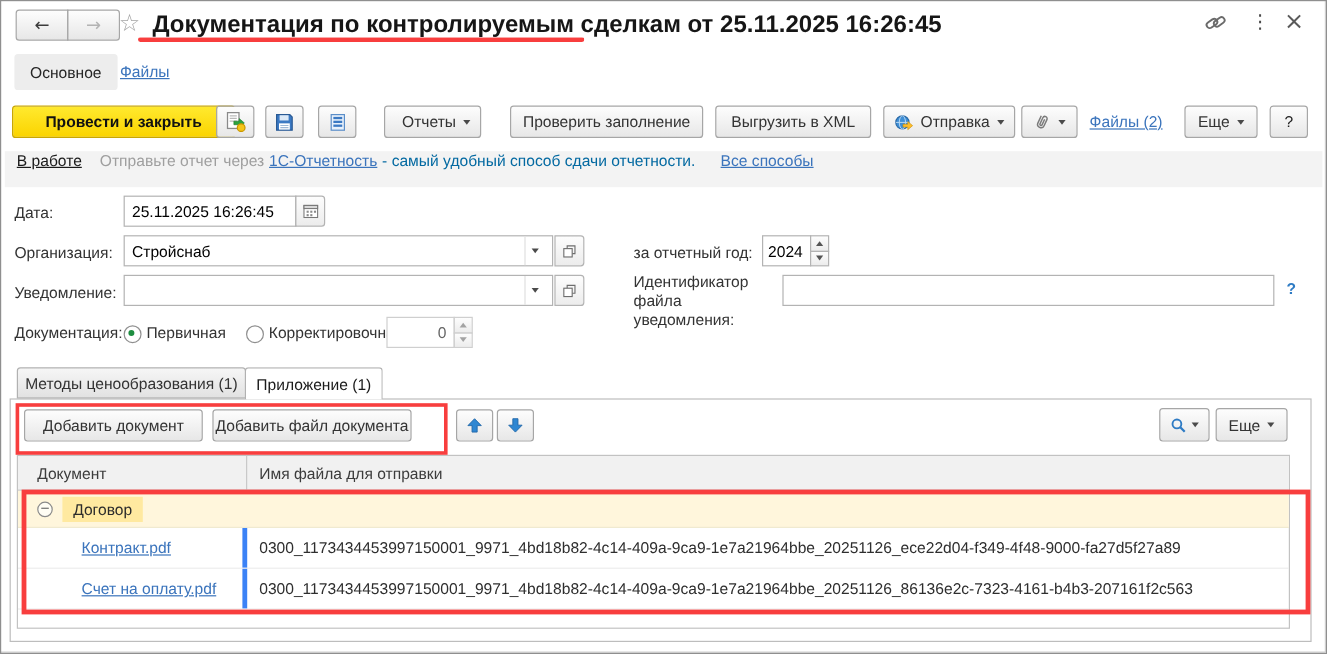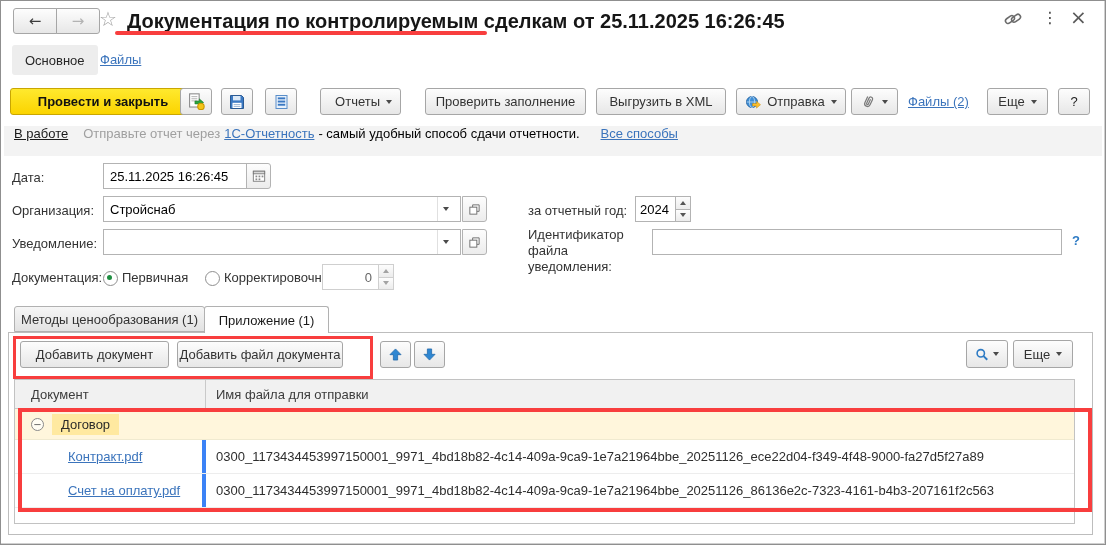--- a/index.html
+++ b/index.html
@@ -163,21 +163,21 @@
   </div>
 
   <div class="btn" style="left:1058px;top:88px;width:32px;color:#222;">
     <span>?</span>
   </div>
 
   <div class="infobar">
     <span style="margin-left:10px;color:#1a1a1a;text-decoration:underline;cursor:pointer;">В работе</span>
     <span style="margin-left:15px;color:#9f9f9f;">Отправьте отчет через</span>
     <span class="link" style="margin-left:4px;">1С-Отчетность</span>
-    <span style="margin-left:4px;color:#000000;">- самый удобный способ сдачи отчетности.</span>
+    <span style="margin-left:4px;color:#0369a1;">- самый удобный способ сдачи отчетности.</span>
     <span class="link" style="margin-left:21px;">Все способы</span>
   </div>
 
   <div class="lbl" style="left:12px;top:170px;">Дата:</div>
   <div class="field" style="left:103px;top:163px;width:144px;">
     <span>25.11.2025 16:26:45</span>
   </div>
   <div class="sidebtn" style="left:246px;top:163px;width:25px;border-radius:0 3px 3px 0;">
     <svg width="14" height="14" viewBox="0 0 16 16">
       <rect x="1.5" y="2.5" width="13" height="11.5" fill="#fff" stroke="#777"></rect>
@@ -247,21 +247,21 @@
         <span class="tri-up"></span>
       </div>
     <div style="border-color:#cfcfcf;">
         <span class="tri-dn"></span>
       </div>
   </div>
 
   <div class="tab-inactive" style="left:14px;top:306px;width:191px;">
     <span>Методы ценообразования (1)</span>
   </div>
-  <div class="tab-active" style="left:204px;top:306px;width:125px;">
+  <div class="tab-active" style="left:204px;top:306px;width:115px;">
     <span>Приложение (1)</span>
   </div>
   <div class="panel"></div>
 
   <div class="btn" style="left:20px;top:341px;width:149px;z-index:2;">
     <span>Добавить документ</span>
   </div>
   <div class="btn" style="left:177px;top:341px;width:166px;z-index:2;padding:0 5px;">
     <span>Добавить файл документа</span>
   </div>

